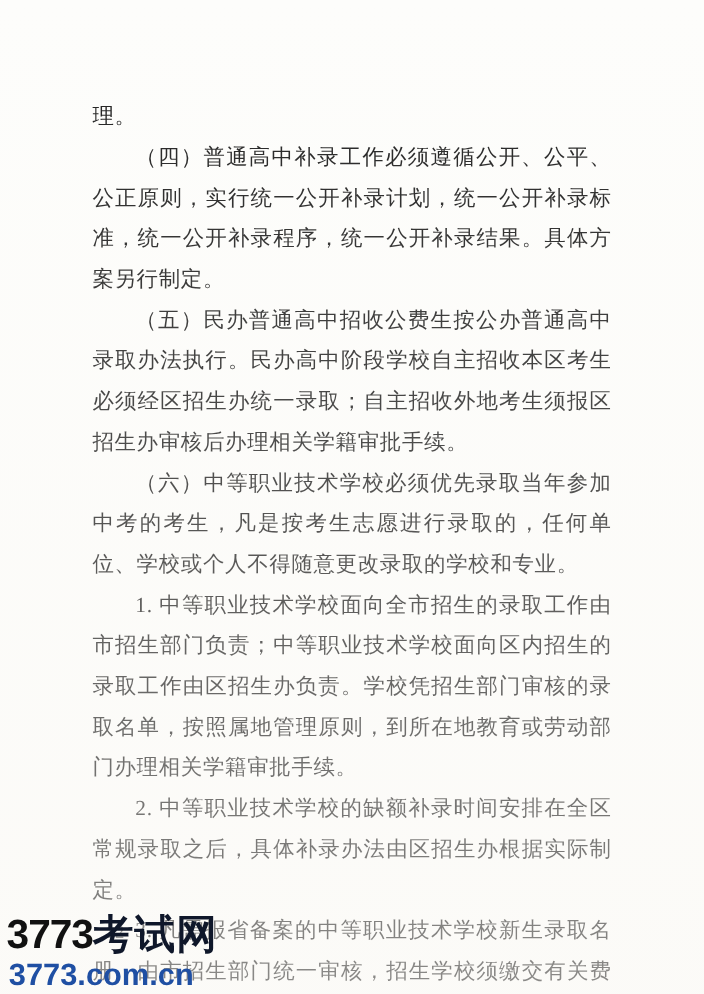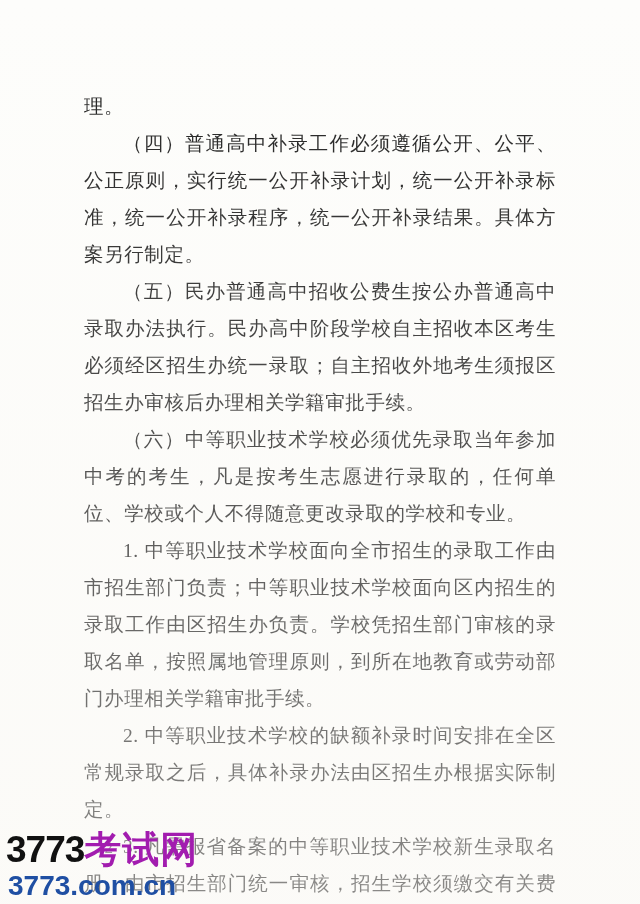--- a/index.html
+++ b/index.html
@@ -57,21 +57,21 @@
     letter-spacing: -1px;
     color: #1a1a1a;
     line-height: 40px;
     white-space: nowrap;
   }
   .wm-main .num {
     color: #111111;
     margin-top: 48px;
   }
   .wm-main .cn {
-    color: #a21caf;
+    color: #0f172a;
     letter-spacing: 1px;
   }
   .wm-sub {
     position: absolute;
     left: 8px;
     top: 40px;
     font-family: "Liberation Sans", "DejaVu Sans", sans-serif;
     font-weight: bold;
     font-size: 28px;
     color: #1f4fa3;

